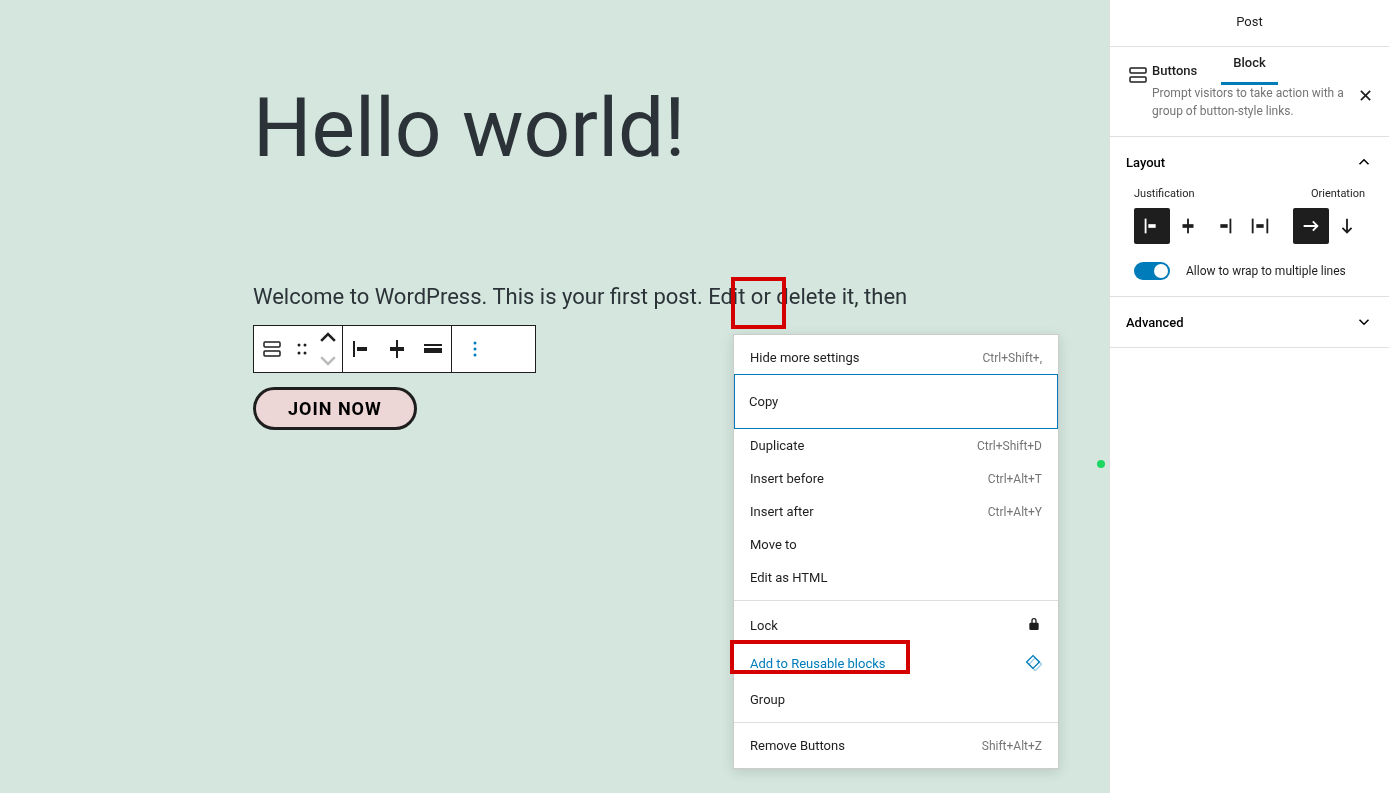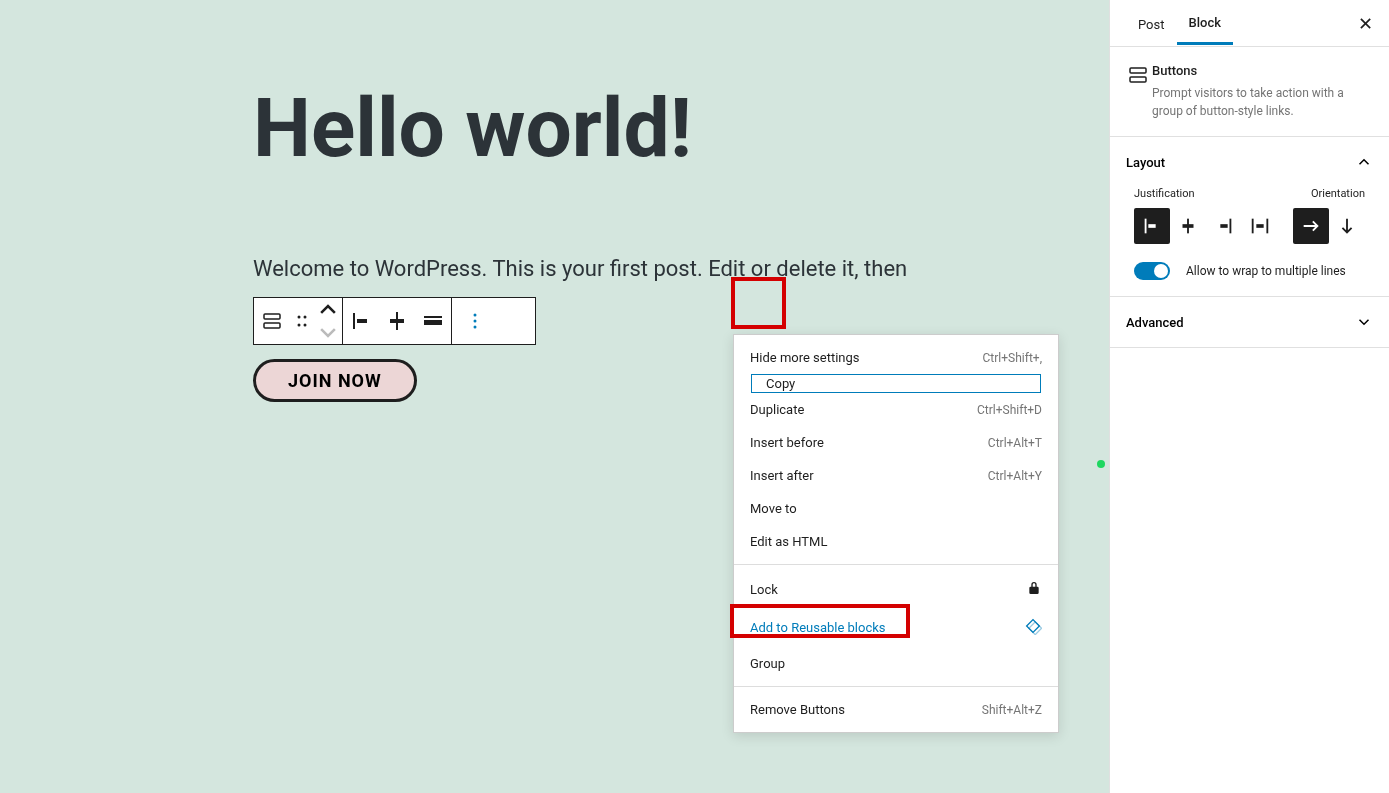--- a/index.html
+++ b/index.html
@@ -1,38 +1,38 @@
 <!DOCTYPE html>
 <html><head>
 <meta charset="utf-8">
 <style>
 * { box-sizing: border-box; margin: 0; padding: 0; }
 body { font-family: -apple-system, BlinkMacSystemFont, "Segoe UI", Roboto, sans-serif; width: 1389px; height: 793px; overflow: hidden; display: flex; }
 .editor-canvas { flex: 1; background: #d4e6de; position: relative; padding: 80px 0 0 253px; }
-.post-title { font-size: 82px; font-weight: 700; color: #2c3338; margin-bottom: 80px; }
+.post-title { font-size: 82px; font-weight: 400; color: #2c3338; margin-bottom: 108px; }
 .post-paragraph { font-size: 22px; color: #2c3338; margin-bottom: 16px; }
 .block-toolbar { display: flex; background: #fff; border: 1px solid #1e1e1e; width: 283px; height: 48px; }
 .toolbar-group { display: flex; align-items: center; border-right: 1px solid #1e1e1e; }
 .toolbar-group:last-child { border-right: none; }
 .toolbar-btn { width: 36px; height: 46px; display: flex; align-items: center; justify-content: center; background: none; border: none; cursor: pointer; color: #1e1e1e; }
 .toolbar-btn svg { width: 24px; height: 24px; }
 .more-highlight { position: absolute; border: 4px solid #d40000; width: 55px; height: 52px; left: 731px; top: 277px; pointer-events: none; }
 .join-button { display: inline-block; background: #ecd6d6; color: #000000; border: 3px solid #1e1e1e; border-radius: 30px; padding: 8px 32px; font-size: 18px; font-weight: 700; letter-spacing: 1px; margin-top: 14px; }
 .add-block-btn { position: absolute; left: 838px; top: 380px; width: 26px; height: 26px; background: #1e1e1e; color: #fff; display: flex; align-items: center; justify-content: center; border-radius: 2px; cursor: pointer; }
 .dropdown-menu { position: absolute; left: 733px; top: 334px; width: 326px; background: #fff; border: 1px solid #ccc; box-shadow: 0 3px 12px rgba(0,0,0,0.12); }
 .menu-section { border-bottom: 1px solid #ddd; padding: 6px 0; }
 .menu-section:last-child { border-bottom: none; }
 .menu-item { display: flex; justify-content: space-between; align-items: center; padding: 9px 16px; font-size: 13px; color: #1e1e1e; cursor: pointer; }
-.menu-item.highlighted { border: 1px solid #007cba; margin: 0 17px; padding: 1px 14px; }
+.menu-item.highlighted { border: 1px solid #007cba; margin: 0 0; padding: 19px 14px; }
 .menu-item .shortcut { color: #757575; font-size: 12px; }
 .menu-item.reusable { color: #007cba; }
 .reusable-highlight { border: 4px solid #d40000; position: absolute; left: 0; top: 0; width: 180px; height: 34px; pointer-events: none; }
 .reusable-wrap { position: relative; }
 .sidebar { width: 280px; background: #fff; border-left: 1px solid #e0e0e0; display: flex; flex-direction: column; }
-.sidebar-tabs { display: flex; align-items: center; border-bottom: 1px solid #e0e0e0; padding: 0 16px; height: 47px; }
+.sidebar-tabs { display: flex; align-items: center; border-bottom: 1px solid #e0e0e0; padding: 0 16px; height: 47px; flex-direction: column; }
 .tab { padding: 14px 12px 12px; font-size: 13px; color: #1e1e1e; cursor: pointer; }
 .tab.active { border-bottom: 3px solid #007cba; font-weight: 500; }
 .close-x { margin-left: auto; font-size: 18px; cursor: pointer; color: #1e1e1e; }
 .block-info { display: flex; padding: 16px; gap: 2px; border-bottom: 1px solid #e0e0e0; }
 .block-info-icon { flex-shrink: 0; }
 .block-info-title { font-size: 13px; font-weight: 500; color: #1e1e1e; margin-bottom: 6px; }
 .block-info-desc { font-size: 12px; color: #757575; line-height: 1.5; }
 .panel { border-bottom: 1px solid #e0e0e0; }
 .panel-header { display: flex; justify-content: space-between; align-items: center; padding: 16px; font-size: 13px; font-weight: 500; cursor: pointer; }
 .panel-body { padding: 0 24px 16px; }

